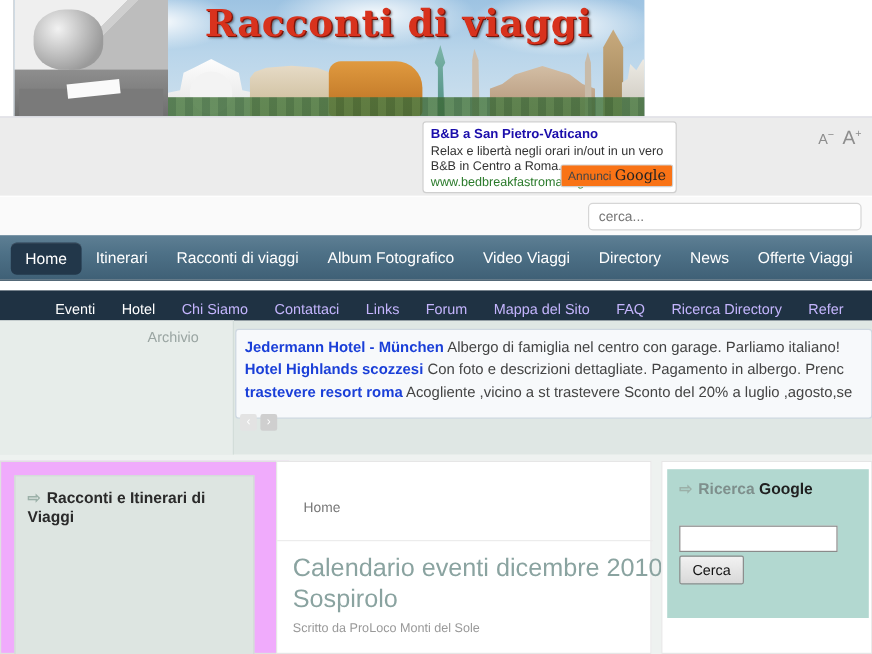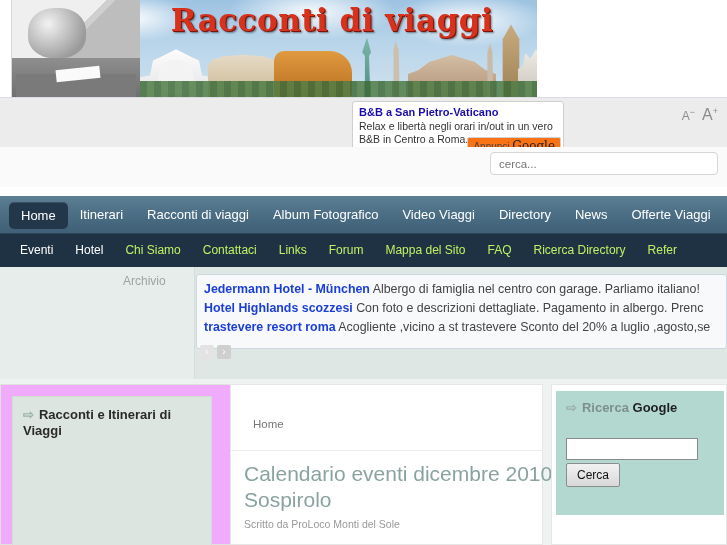--- a/index.html
+++ b/index.html
@@ -112,21 +112,21 @@
 
   .fontsize {
     position:absolute; right:9px; top:106px; display:flex; align-items:baseline; gap:7px;
     color:#8d8d8d;
   }
   .fs-small { font-size:12px; }
   .fs-big { font-size:16px; }
   .fs-sup { font-size:9px; vertical-align:super; }
 
   
-  .search-row { position:absolute; left:0; top:147px; width:727px; height:40px; background:#fafafa; }
+  .search-row { position:absolute; left:0; top:164px; width:727px; height:40px; background:#fafafa; }
   .search-input {
     position:absolute; right:9px; top:5px; width:228px; height:23px;
     border:1px solid #d6d6d6; border-radius:4px; background:#fff;
     font-family:"Liberation Sans", sans-serif; font-size:11.5px; color:#777;
     padding:0 8px; outline:none;
   }
 
   
   .nav1 {
     position:absolute; left:0; top:196px; width:727px; height:38px;
@@ -136,27 +136,28 @@
   .nav1 .items { display:flex; align-items:center; height:38px; padding-left:9px; gap:0; }
   .nav1 a {
     color:#ffffff; font-size:13px; text-decoration:none; padding:0 12px;
     line-height:38px; white-space:nowrap;
   }
   .nav1 a.active {
     background:#22374a; border-radius:5px; height:27px; line-height:27px;
     box-shadow: inset 0 1px 0 rgba(255,255,255,.12);
   }
   .nav2 {
-    position:absolute; left:0; top:234px; width:727px; height:33px;
+    position:absolute; left:0; top:242px; width:727px; height:33px;
     background:#1f3243;
+    padding-left:26px;
   }
   .nav2 .items { display:flex; align-items:center; height:33px; padding-left:9px; }
   .nav2 a {
     font-size:12px; text-decoration:none; padding:0 11px; line-height:33px; white-space:nowrap;
-    color:#bef264;
+    color:#c4b5fd;
   }
   .nav2 a.strong { color:#ffffff; }
 
   
   .band {
     position:absolute; left:0; top:267px; width:727px; height:112px;
     background:#dfe7e4;
   }
   .archivio-col {
     position:absolute; left:0; top:0; width:195px; height:112px;

